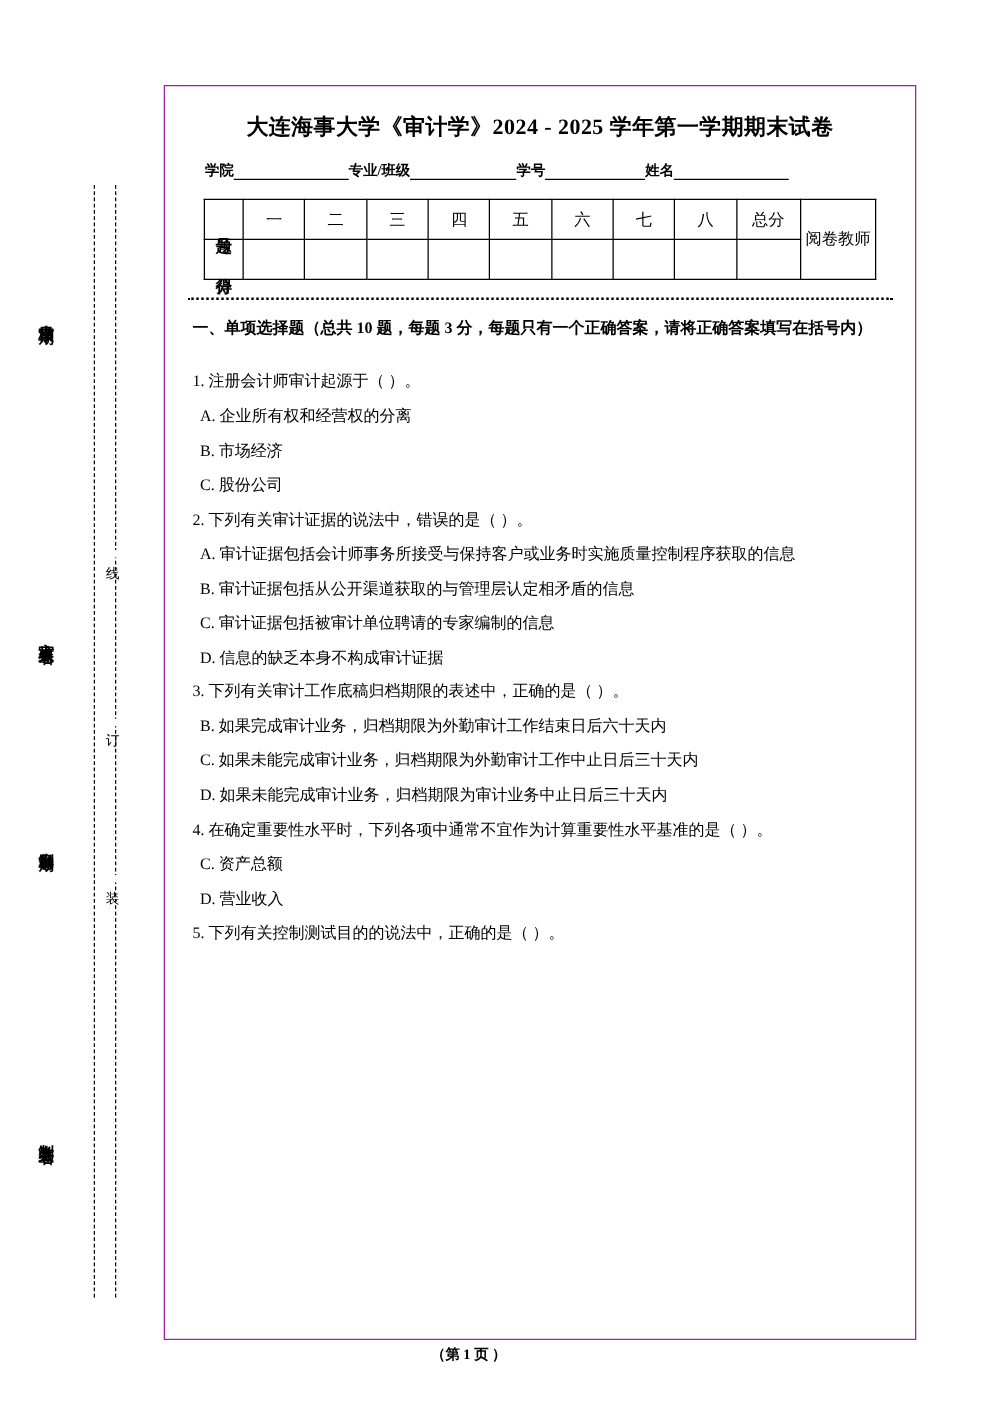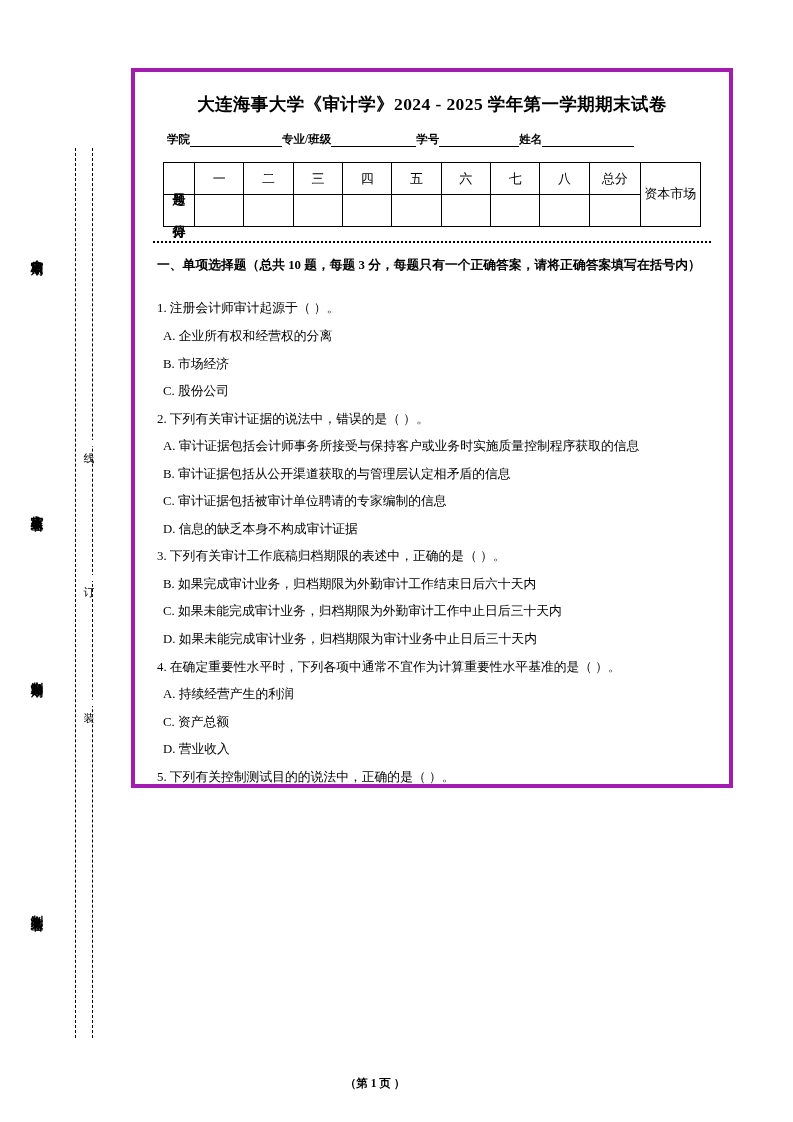--- a/index.html
+++ b/index.html
@@ -66,22 +66,22 @@
   .sc1 { top: 440px; }
   .sc2 { top: 575px; }
   .sc3 { top: 700px; }
 
   
   .paper {
     position: absolute;
     left: 131px;
     top: 68px;
     width: 602px;
-    height: 720px;
-    border: 4px solid #a21caf;
+    height: 1004px;
+    border: 1px solid #a21caf;
     box-sizing: border-box;
     padding: 0;
   }
 
   .title {
     text-align: center;
     font-size: 17.5px;
     font-weight: bold;
     margin-top: 20px;
     letter-spacing: 0.4px;
@@ -215,21 +215,21 @@
       </td>
       <td class="num-col">一</td>
       <td class="num-col">二</td>
       <td class="num-col">三</td>
       <td class="num-col">四</td>
       <td class="num-col">五</td>
       <td class="num-col">六</td>
       <td class="num-col">七</td>
       <td class="num-col">八</td>
       <td class="total-col">总分</td>
-      <td class="teacher-col" rowspan="2">资本市场</td>
+      <td class="teacher-col" rowspan="2">阅卷教师</td>
     </tr>
     <tr>
       <td class="head-col">
         <div style="writing-mode:vertical-rl;text-orientation:upright;display:inline-block;line-height:1;">得分</div>
       </td>
       <td></td>
       <td></td>
       <td></td>
       <td></td>
       <td></td>
@@ -268,21 +268,20 @@
       <span>下列有关审计工作底稿归档期限的表述中，正确的是（  ）。</span>
     </div>
     <div class="opt">B. 如果完成审计业务，归档期限为外勤审计工作结束日后六十天内</div>
     <div class="opt">C. 如果未能完成审计业务，归档期限为外勤审计工作中止日后三十天内</div>
     <div class="opt">D. 如果未能完成审计业务，归档期限为审计业务中止日后三十天内</div>
 
     <div class="q">
       <span>4.</span>
       <span>在确定重要性水平时，下列各项中通常不宜作为计算重要性水平基准的是（  ）。</span>
     </div>
-    <div class="opt">A. 持续经营产生的利润</div>
     <div class="opt">C. 资产总额</div>
     <div class="opt">D. 营业收入</div>
 
     <div class="q">
       <span>5.</span>
       <span>下列有关控制测试目的的说法中，正确的是（  ）。</span>
     </div>
   </div>
 </div>
 

